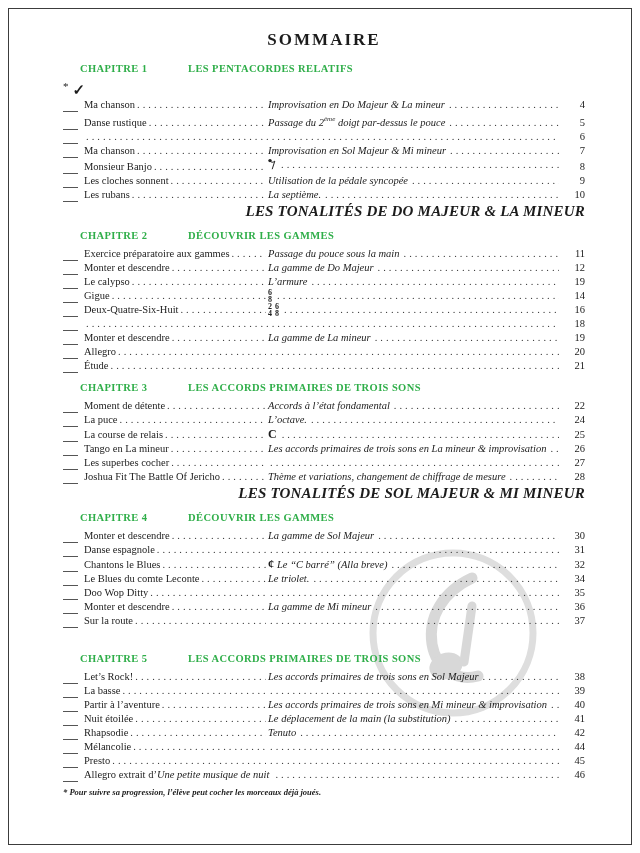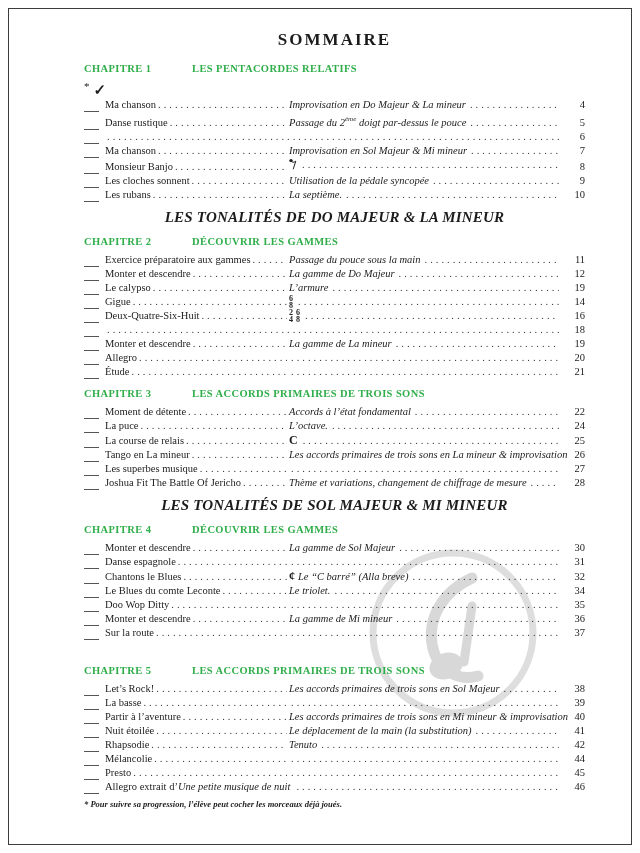--- a/index.html
+++ b/index.html
@@ -3,29 +3,29 @@
 <meta charset="utf-8">
 <style>
   * { margin:0; padding:0; box-sizing:border-box; }
   html,body { width:640px; height:853px; }
   body {
     position:relative; background:#ffffff; overflow:hidden;
     font-family:"Liberation Serif", serif; color:#1c1c1c;
   }
   .frame { position:absolute; inset:8px; border:1px solid #3c3c3c; pointer-events:none; z-index:2; }
   .watermark { position:absolute; left:368px; top:548px; width:170px; height:170px; z-index:0; }
-  .content { position:absolute; inset:0; padding:24px 55px 0 84px; z-index:1; }
+  .content { position:absolute; inset:0; padding:24px 55px 0 63px; z-index:1; }
 
   h1.page-title { text-align:center; font-size:17px; line-height:20px; font-weight:bold; letter-spacing:2px; margin:6px 0 12px; }
 
-  .chapter-heading { display:flex; color:var(--green,#2fae49); font-weight:bold; font-size:10.5px; line-height:13px; letter-spacing:0.4px; margin:8px 0 5px; }
+  .chapter-heading { display:flex; color:var(--green,#2fae49); font-weight:bold; font-size:10.5px; line-height:13px; letter-spacing:0.4px; margin:8px 17px 5px; }
   .chapter-heading .ch-label { flex:0 0 108px; }
   .chapter-heading.gap { margin-top:24px; }
 
-  .part-heading { text-align:center; font-style:italic; font-weight:bold; font-size:15px; line-height:19px; margin:6px 0 3px; letter-spacing:0.2px; }
+  .part-heading { text-align:right; font-style:italic; font-weight:bold; font-size:15px; line-height:19px; margin:0 0 3px; letter-spacing:0.2px; }
 
   .check-marker { height:16px; margin-bottom:2px; }
   .check-marker .star { font-size:11px; vertical-align:5px; }
   .check-marker .tick { font-size:15px; font-weight:bold; }
 
   .entry { display:flex; align-items:flex-end; font-size:10.5px; line-height:14px; }
   .check { flex:0 0 15px; height:8px; border-bottom:1px solid #555; margin-right:6px; }
   .t-group { flex:0 0 auto; min-width:184px; display:flex; align-items:baseline; }
   .d-group { flex:1 1 0; min-width:0; display:flex; align-items:baseline; }
   .leader { flex:1 1 0; width:0; overflow:hidden; white-space:nowrap; letter-spacing:3px; color:#333; margin:0 2px; }
@@ -325,21 +325,21 @@
     </span>
     <span class="d-group">
       <span class="desc">Les accords primaires de trois sons en La mineur &amp; improvisation</span>
       <span class="leader"></span>
     </span>
     <span class="pageno">26</span>
   </div>
       <div class="entry">
     <span class="check"></span>
     <span class="t-group">
-      <span class="title">Les superbes musique</span>
+      <span class="title">Les superbes cocher</span>
       <span class="leader"></span>
     </span>
     <span class="d-group">
 
       <span class="leader"></span>
     </span>
     <span class="pageno">27</span>
   </div>
       <div class="entry">
     <span class="check"></span>

